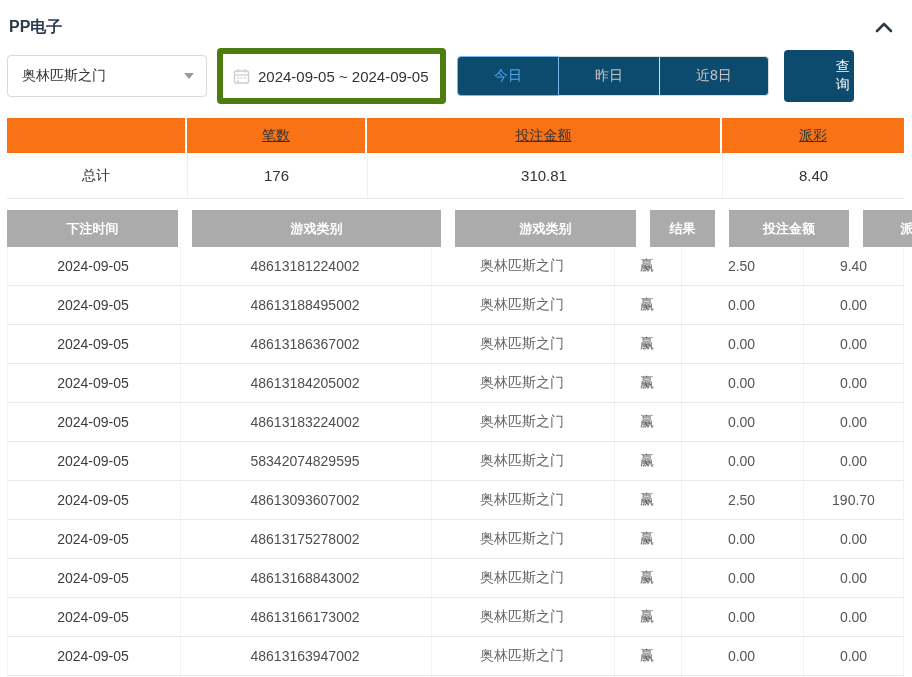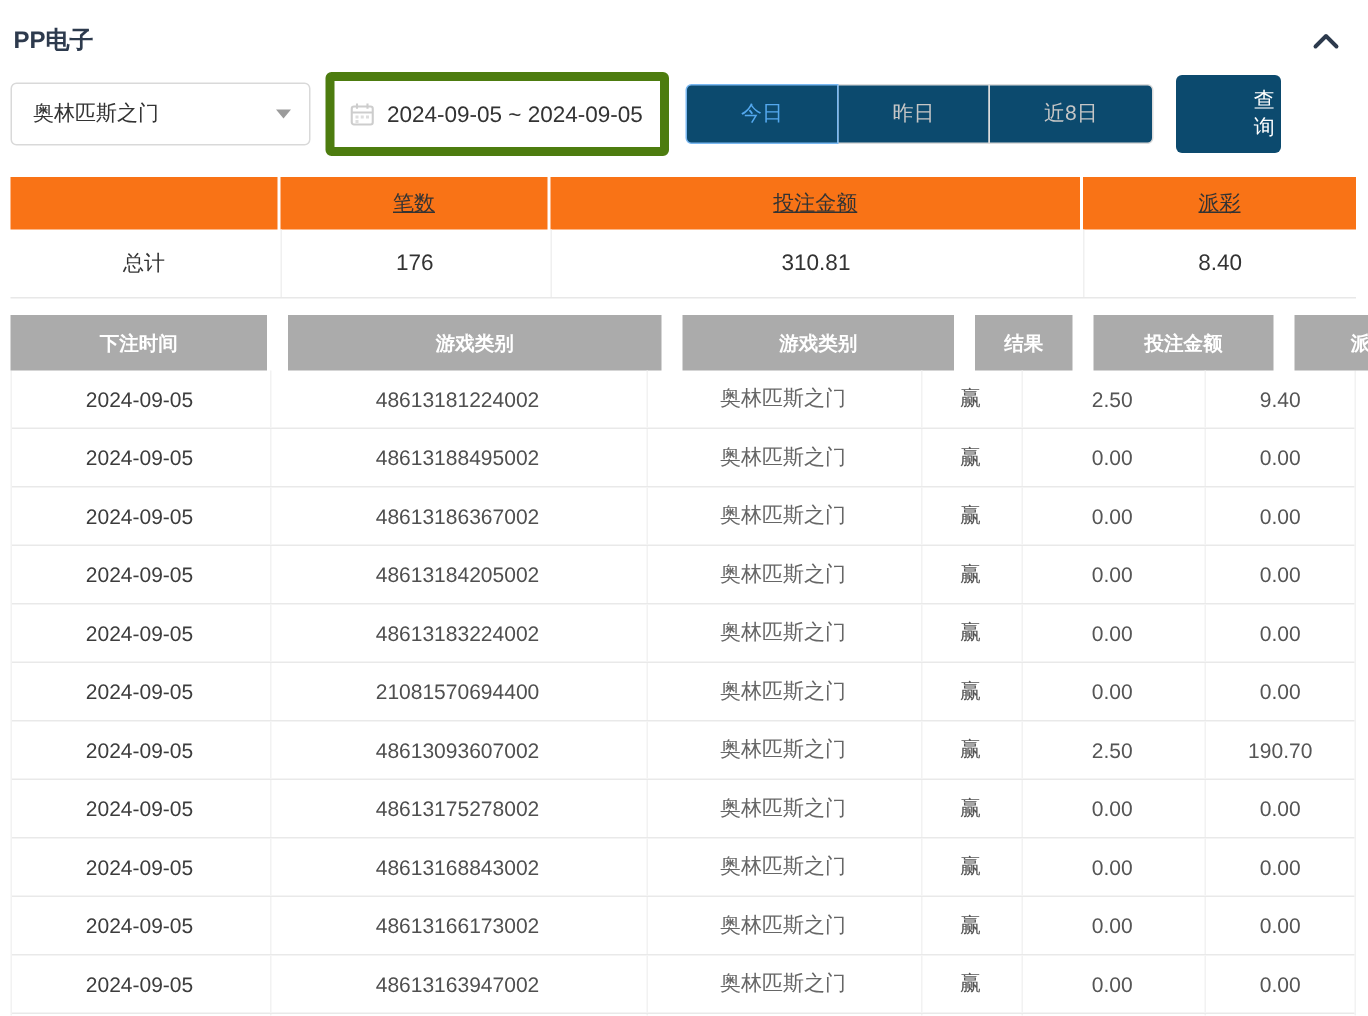--- a/index.html
+++ b/index.html
@@ -169,21 +169,21 @@
         <div class="main-row">
           <div>2024-09-05</div>
           <div>48613183224002</div>
           <div>奥林匹斯之门</div>
           <div>赢</div>
           <div>0.00</div>
           <div>0.00</div>
         </div>
         <div class="main-row">
           <div>2024-09-05</div>
-          <div>21081570694400</div>
+          <div>58342074829595</div>
           <div>奥林匹斯之门</div>
           <div>赢</div>
           <div>0.00</div>
           <div>0.00</div>
         </div>
         <div class="main-row">
           <div>2024-09-05</div>
           <div>48613093607002</div>
           <div>奥林匹斯之门</div>
           <div>赢</div>

